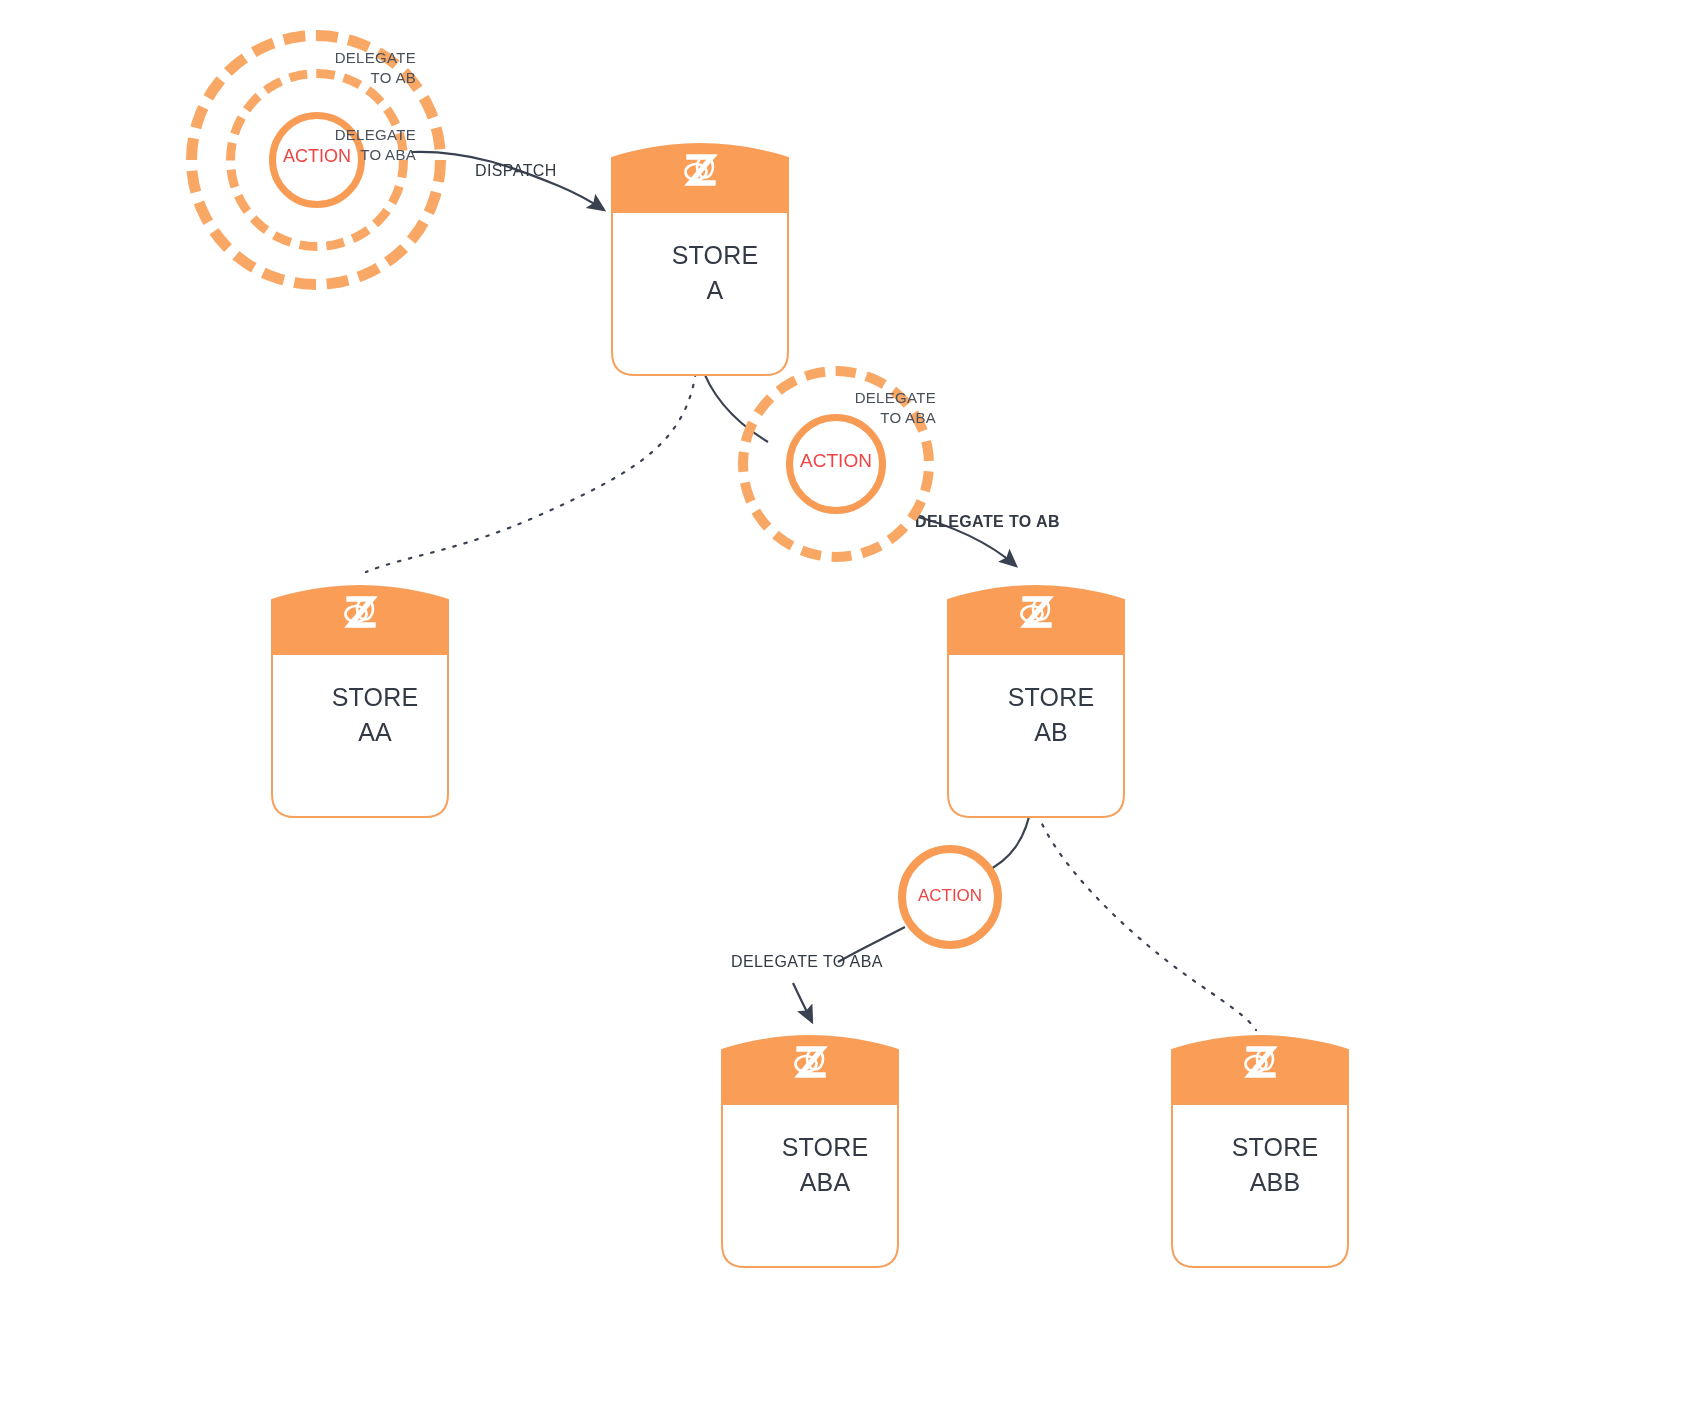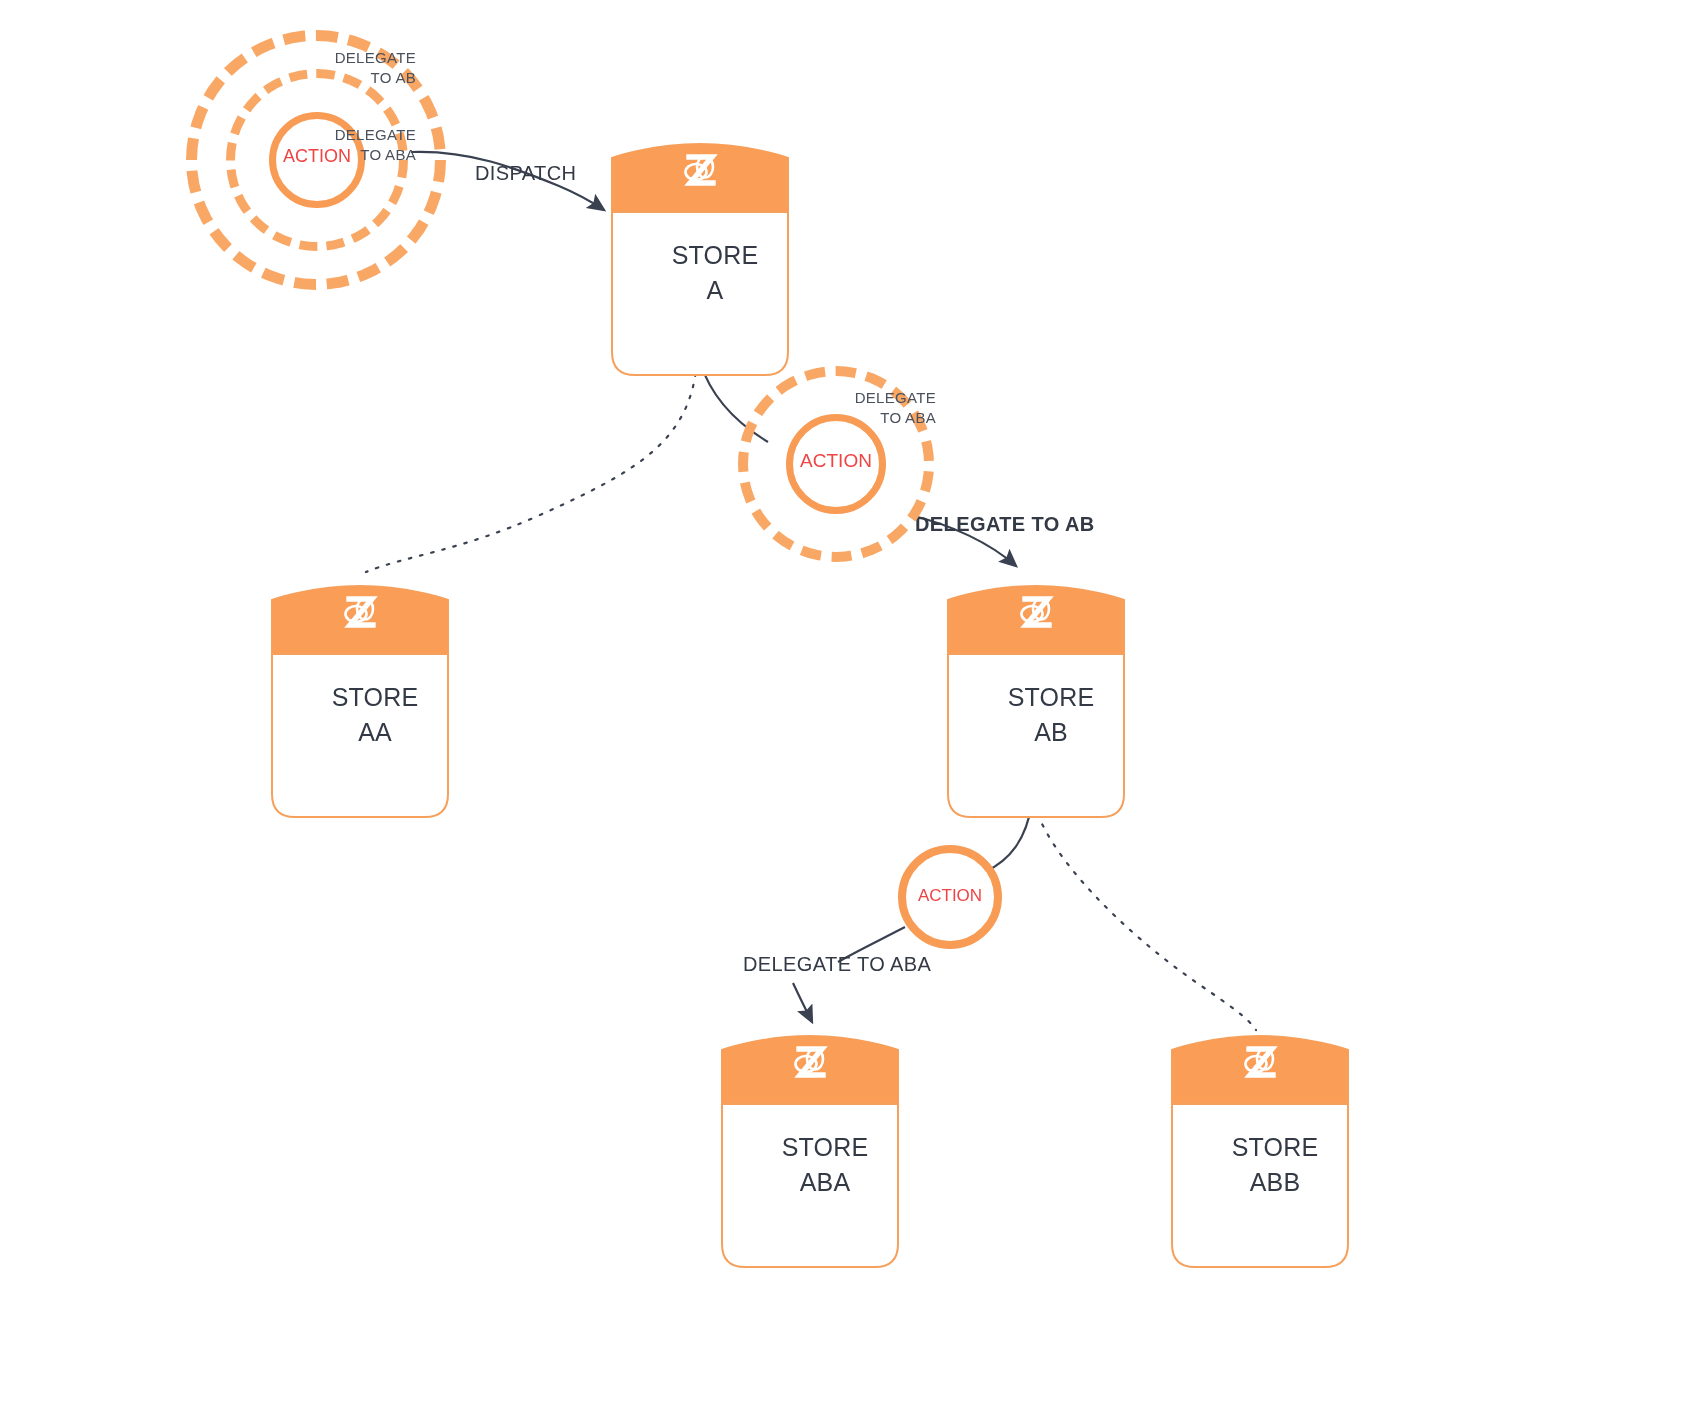--- a/index.html
+++ b/index.html
@@ -90,21 +90,21 @@
     font-size: 15px;
     line-height: 1.33;
     letter-spacing: 0.3px;
     white-space: nowrap;
   }
 
   
   .edge-label {
     position: absolute;
     color: #333a45;
-    font-size: 20px;
+    font-size: 16px;
     letter-spacing: 0.4px;
     white-space: nowrap;
   }
 </style>
 </head>
 <body>
 
 <div id="canvas">
 
   <svg id="edge-layer" viewBox="0 0 1684 1412" xmlns="http://www.w3.org/2000/svg">
@@ -127,21 +127,21 @@
     <path d="M 1034,803 C 1048,855 1120,930 1200,985 C 1232,1007 1248,1018 1256,1030" fill="none" stroke="#3a4150" stroke-width="2.2" stroke-dasharray="2.5 9" stroke-linecap="round"></path>
 
     <path d="M 905,927 C 880,940 855,952 838,962" fill="none" stroke="#3a4150" stroke-width="2.2"></path>
     <path d="M 793,983 C 800,998 806,1010 812,1022" fill="none" stroke="#3a4150" stroke-width="2.2" marker-end="url(#arrowhead)"></path>
   </svg>
 
   <div class="edge-label" style="left:475px; top:162px;">DISPATCH</div>
 
   <div class="edge-label" style="left:915px; top:513px;font-weight:bold;">DELEGATE TO AB</div>
 
-  <div class="edge-label" style="left:731px; top:953px;margin-left:12px;">DELEGATE TO ABA</div>
+  <div class="edge-label" style="left:731px; top:953px;">DELEGATE TO ABA</div>
 
   <div class="action-node" style="left:186px; top:30px; width:260px; height:262px;">
 
     <div class="action-ring action-dash" style="left:0px; top:0px; width:260px; height:260px; border-width:11px; border-color:#f9a765;"></div>
 
     <div class="action-ring action-dash" style="left:40px; top:39px; width:182px; height:182px; border-width:9px; border-color:#f9a765;"></div>
 
     <div class="action-ring action-core" style="left:83px; top:82px; width:96px; height:96px;"></div>
 
     <div class="ring-caption" style="left:30px; top:18px; width:200px;">

